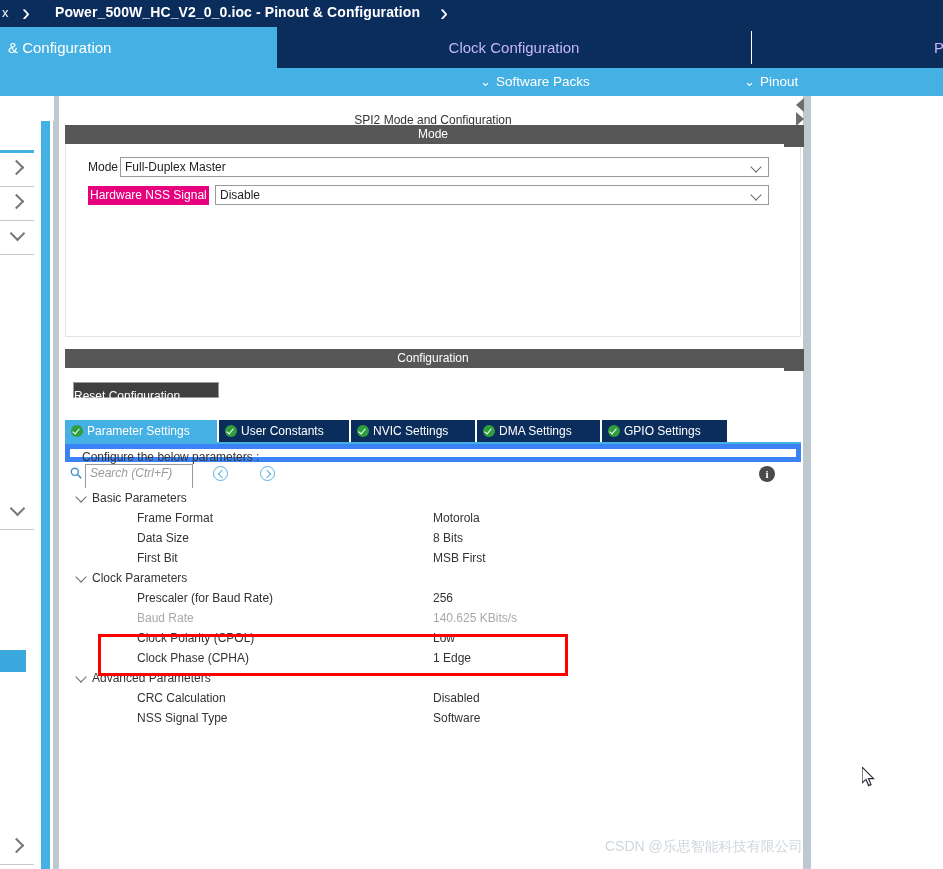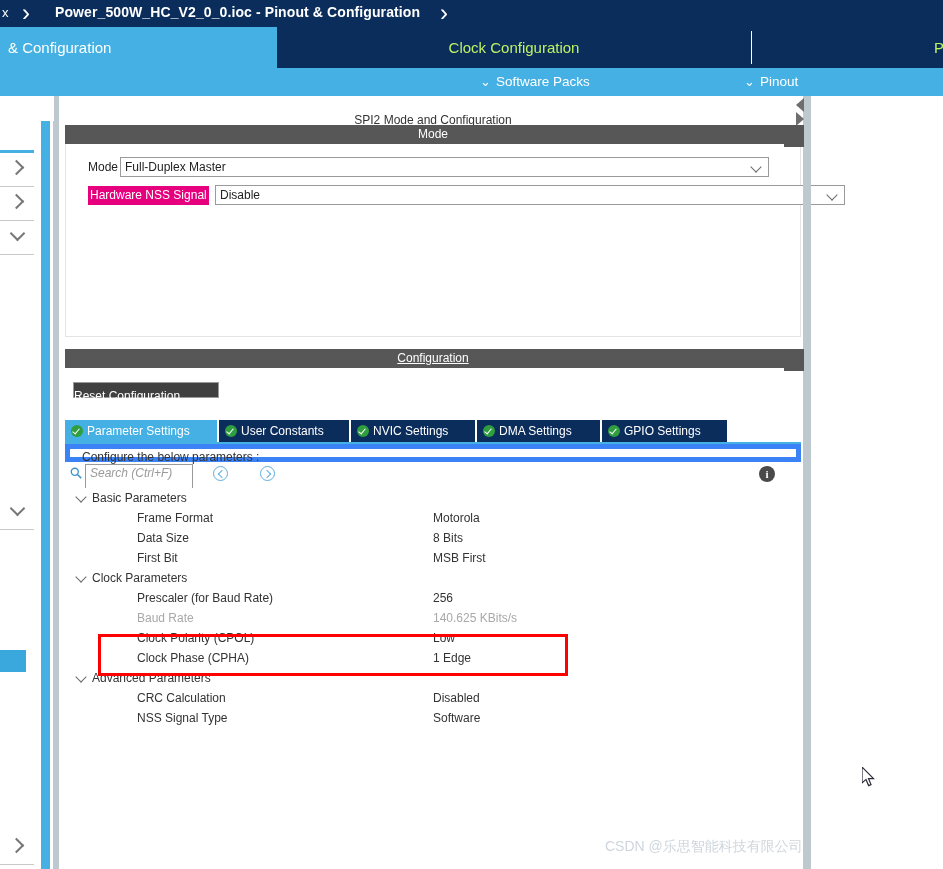--- a/index.html
+++ b/index.html
@@ -58,21 +58,21 @@
     position: absolute;
     left: 0; top: 27px;
     width: 943px; height: 41px;
     background: #0b2d5c;
   }
   .mtab {
     position: absolute;
     top: 0; height: 41px;
     line-height: 41px;
     text-align: center;
-    color: #bef264;
+    color: #c4b5fd;
     font-size: 15px;
     white-space: nowrap;
   }
   .mtab.active { background: #45b0e3; color: #ffffff; }
   .mtab.t1 { left: 0px;   width: 277px; text-align: left; padding-left: 8px; box-sizing: border-box; }
   .mtab.t2 { left: 277px; width: 474px; }
   .mtab.t3 { left: 764px; width: 191px; text-align: right; padding-right: 6px; box-sizing:border-box;}
   .tabsep {
     position: absolute;
     top: 4px; height: 33px; width: 1px;
@@ -183,21 +183,21 @@
     position: absolute;
     left: 6px;
     width: 736px; height: 19px;
     line-height: 19px;
     text-align: center;
     background: #575757;
     color: #ffffff;
     font-size: 12px;
   }
   .section-hdr.mode   { top: 29px; }
-  .section-hdr.config { top: 253px; text-decoration: underline; }
+  .section-hdr.config { top: 253px; }
 
   .mode-body {
     position: absolute;
     left: 6px; top: 48px;
     width: 736px; height: 193px;
     background: #ffffff;
     border: 1px solid #e4e4e4;
     border-top: none;
     box-sizing: border-box;
   }
@@ -234,21 +234,21 @@
   }
   .combo .arw {
     position: absolute;
     right: 8px; top: 5px;
     width: 7px; height: 7px;
     border-right: 1.4px solid #6a6a6a;
     border-bottom: 1.4px solid #6a6a6a;
     transform: rotate(45deg);
   }
   .combo.c-mode { left: 61px; top: 61px; width: 649px; }
-  .combo.c-nss  { left: 156px; top: 89px; width: 630px; }
+  .combo.c-nss  { left: 156px; top: 89px; width: 554px; }
 
   
   .reset-btn {
     position: absolute;
     left: 14px; top: 286px;
     width: 146px; height: 16px;
     background: #404040;
     border: 1px solid #9b9b9b;
     box-sizing: border-box;
     color: #ffffff;

